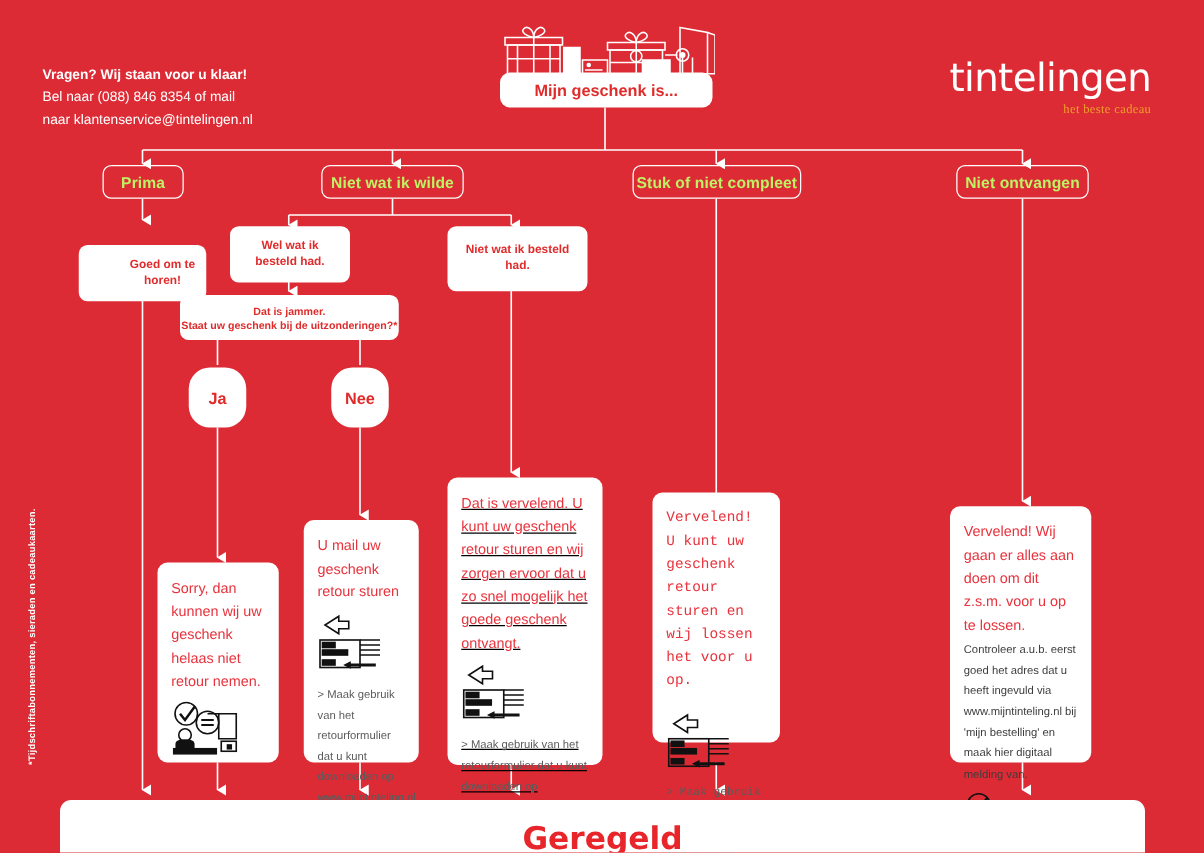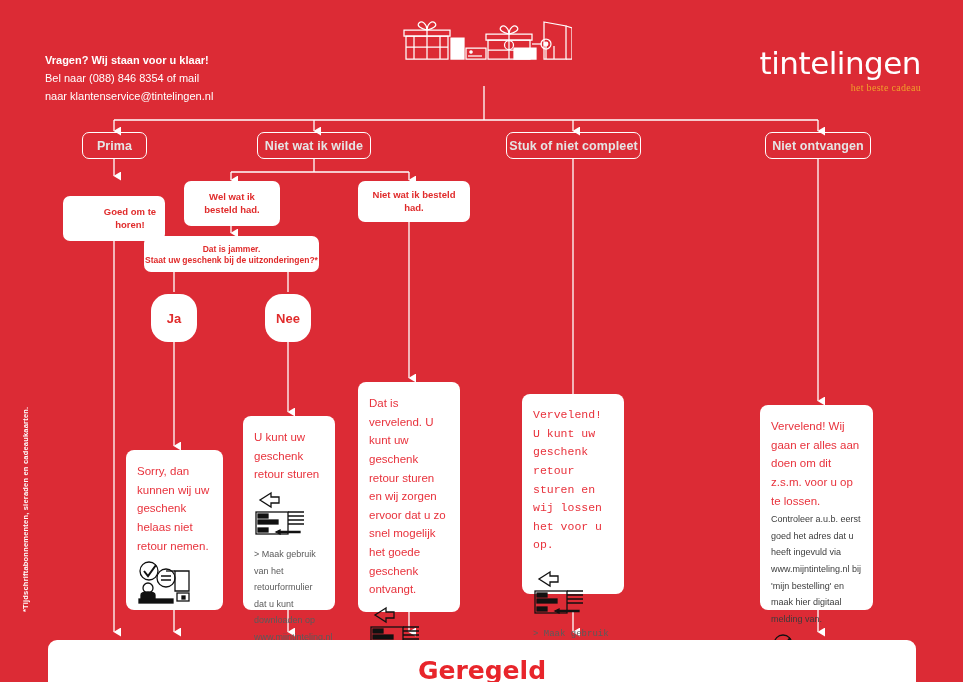--- a/index.html
+++ b/index.html
@@ -26,21 +26,21 @@
     align-items:center;
     justify-content:center;
     text-align:center;
   }
   
   .pill {
     position:absolute; z-index:3;
     background:transparent;
     border:1.5px solid #ffffff;
     border-radius:7px;
-    color:#e5e5e5;
+    color:#bef264;
     font-weight:bold;
     font-size:12.5px;
     display:flex; align-items:center; justify-content:center;
     letter-spacing:.1px;
     white-space:nowrap;
   }
   .root {
     position:absolute; z-index:3;
     background:#ffffff; border-radius:8px;
     color:#E02B2B; font-weight:bold; font-size:13px;
@@ -72,21 +72,21 @@
   }
   .card .dark {
     color:#3c3c3c;
     font-size:9px;
     line-height:1.85;
     margin:1px 0 0 0;
   }
 
   
   #contact {
-    position:absolute; left:45px; top:52px; z-index:3;
+    position:absolute; left:34px; top:52px; z-index:3;
     color:#ffffff; font-size:11px; line-height:1.62;
   }
   #contact .b { font-weight:bold; }
 
   
   #logo { position:absolute; right:42px; top:48px; z-index:3; text-align:right; }
   #logo .word {
     color:#ffffff; font-size:31px; font-weight:normal;
     letter-spacing:-.5px; line-height:1; font-family:"DejaVu Sans", sans-serif;
   }
@@ -216,41 +216,44 @@
         <circle cx="150" cy="30" r="1.8" fill="#ffffff"></circle>
 
         <path d="M118,45 L118,34 L140,34 L140,45 Z" fill="#ffffff" stroke="#ffffff"></path>
         <path d="M148,8 L170,12 L170,45 L148,45 Z"></path>
         <path d="M170,12 L176,14 L176,45 L170,45"></path>
         <path d="M150,32 L150,45 M158,32 L158,45"></path>
       </g>
     </svg>
   </div>
 
+  <div class="root" style="left:400px; top:58px; width:170px; height:28px;">
+    <span>Mijn geschenk is...</span>
+  </div>
 
   <div class="pill" style="left:82px; top:132px; width:65px; height:27px;">
     <span>Prima</span>
   </div>
   <div class="pill" style="left:506px; top:132px; width:135px; height:27px;">
     <span>Stuk of niet compleet</span>
   </div>
   <div class="pill" style="left:257px; top:132px; width:114px; height:27px;">
     <span>Niet wat ik wilde</span>
   </div>
   <div class="pill" style="left:765px; top:132px; width:106px; height:27px;">
     <span>Niet ontvangen</span>
   </div>
 
   <div class="node small-node" style="left:63px; top:196px; width:102px; height:45px;padding-left:40px;">
     <span>Goed om te horen!</span>
   </div>
   <div class="node small-node" style="left:184px; top:181px; width:96px; height:45px;">
     <span>Wel wat ik besteld had.</span>
   </div>
-  <div class="node small-node" style="left:358px; top:181px; width:112px; height:41px;">
+  <div class="node small-node" style="left:358px; top:181px; width:112px; height:52px;">
     <span>Niet wat ik besteld had.</span>
   </div>
 
   <div class="node" style="left:144px; top:236px; width:175px; height:36px; flex-direction:column; gap:1px;">
     <span style="font-size:8.5px; font-weight:bold;">Dat is jammer.</span>
     <span style="font-size:8.5px; font-weight:bold;">Staat uw geschenk bij de uitzonderingen?*</span>
   </div>
 
   <div class="node yn" style="left:151px; top:294px; width:46px; height:48px;">
     <span>Ja</span>
@@ -274,38 +277,38 @@
           <path d="M4,38 L4,34 Q4,31 11,31 Q18,31 18,34 L18,38 Z" fill="#111"></path>
           <rect x="2" y="38" width="34" height="4" fill="#111"></rect>
           <rect x="40" y="32" width="12" height="8" fill="none"></rect>
           <rect x="45" y="35" width="3" height="3" fill="#111"></rect>
         </g>
       </svg>
     </div>
   </div>
 
   <div class="card" style="left:243px; top:416px; width:92px; height:194px;">
-    <p class="head">U kunt uw geschenk retour sturen</p>
+    <p class="head">U mail uw geschenk retour sturen</p>
     <div class="icon-wrap">
       <svg width="52" height="46" viewBox="0 0 52 46">
         <g stroke="#111" stroke-width="1.3" fill="none">
           <path d="M17,3 L6,10 L17,17 L17,13 L25,13 L25,7 L17,7 Z"></path>
           <rect x="2" y="22" width="32" height="22"></rect>
           <rect x="4" y="24" width="10" height="4" fill="#111"></rect>
           <rect x="4" y="30" width="20" height="4" fill="#111"></rect>
           <rect x="4" y="38" width="10" height="4" fill="#111"></rect>
           <path d="M34,22 L50,22 M34,26 L50,26 M34,30 L50,30 M34,34 L50,34"></path>
           <path d="M26,40 L22,42 L26,44 L26,42.5 L46,42.5 L46,41.5 L26,41.5 Z" fill="#111"></path>
         </g>
       </svg>
     </div>
     <p class="sub">&gt; Maak gebruik van het retourformulier dat u kunt downloaden op www.mijntinteling.nl</p>
   </div>
 
-  <div class="card" style="left:358px; top:382px; width:102px; height:230px;">
+  <div class="card" style="left:358px; top:382px; width:124px; height:230px;text-decoration:underline;">
     <p class="head">Dat is vervelend. U kunt uw geschenk retour sturen en wij zorgen ervoor dat u zo snel mogelijk het goede geschenk ontvangt.</p>
     <div class="icon-wrap">
       <svg width="52" height="46" viewBox="0 0 52 46">
         <g stroke="#111" stroke-width="1.3" fill="none">
           <path d="M17,3 L6,10 L17,17 L17,13 L25,13 L25,7 L17,7 Z"></path>
           <rect x="2" y="22" width="32" height="22"></rect>
           <rect x="4" y="24" width="10" height="4" fill="#111"></rect>
           <rect x="4" y="30" width="20" height="4" fill="#111"></rect>
           <rect x="4" y="38" width="10" height="4" fill="#111"></rect>
           <path d="M34,22 L50,22 M34,26 L50,26 M34,30 L50,30 M34,34 L50,34"></path>

